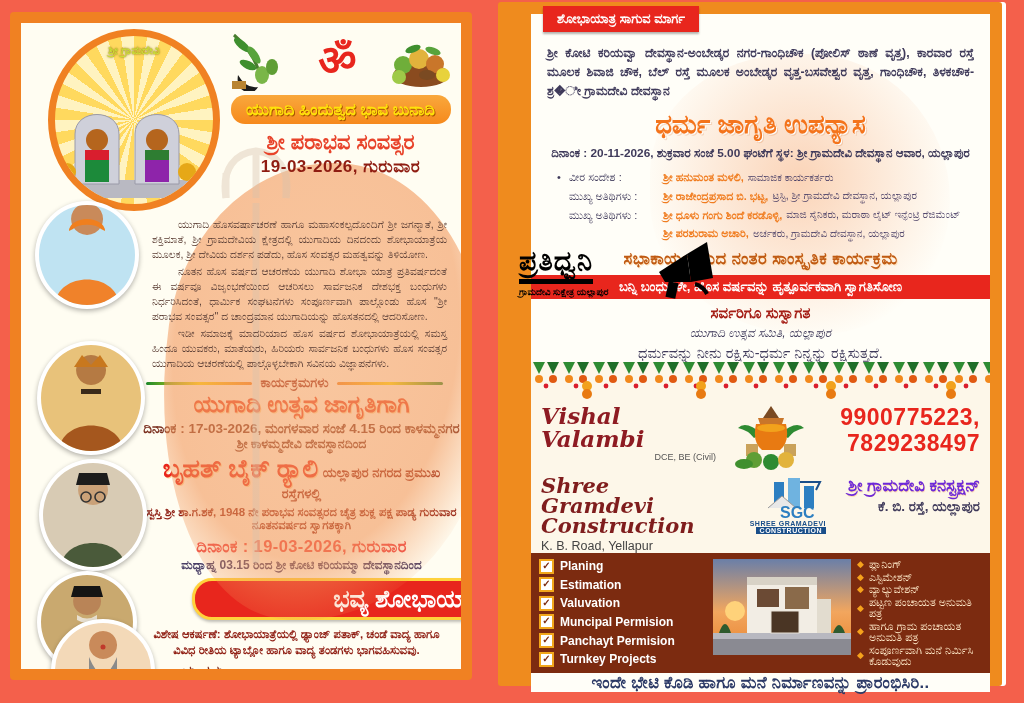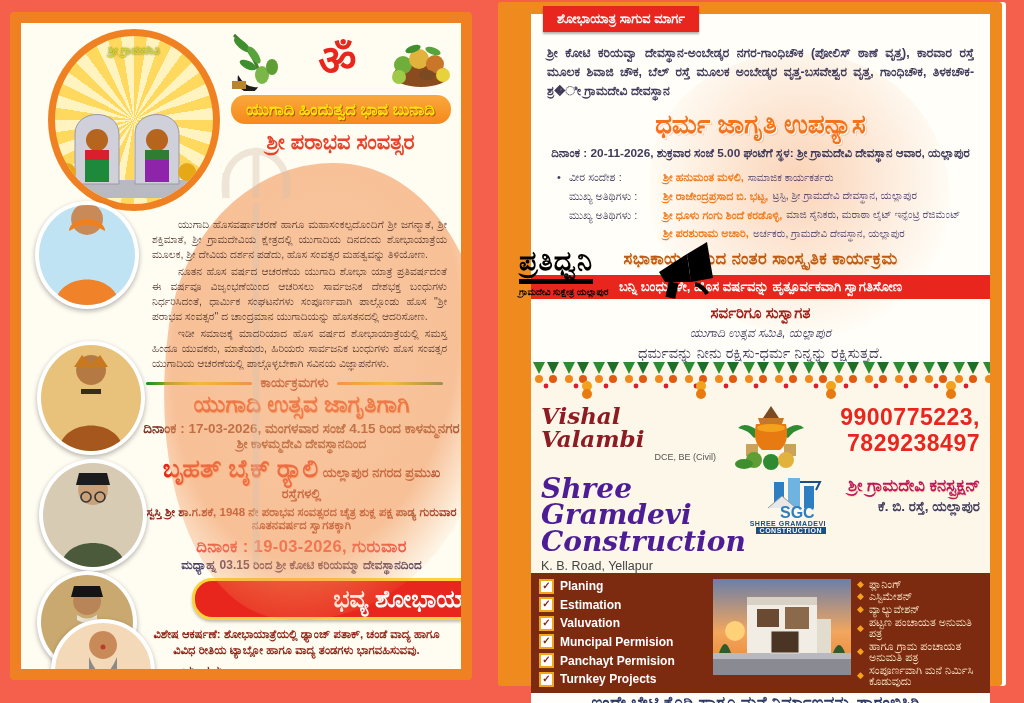--- a/index.html
+++ b/index.html
@@ -93,23 +93,23 @@
   .adbox{background:#fdf7e9;flex:0 0 140px;position:relative;padding:4px 10px 0 10px;}
   .ad-row{display:flex;align-items:flex-start;}
   .ad-left{width:175px;flex:0 0 auto;}
   .ad-center{width:110px;flex:0 0 auto;display:flex;justify-content:center;}
   .ad-right{flex:1;text-align:right;}
   .person-name{font-family:"DejaVu Serif", serif;font-style:italic;font-weight:bold;
     color:#8e1b22;font-size:23px;line-height:1;}
   .person-qual{color:#555;font-size:9px;text-align:right;margin-top:2px;}
   .phones{color:#e8261d;font-weight:bold;font-size:23px;line-height:1.15;text-align:right;letter-spacing:.5px;}
   .company-en{font-family:"DejaVu Serif", serif;font-style:italic;font-weight:bold;
-    color:#4c1d95;font-size:28px;line-height:.95;}
+    color:#7f1d1d;font-size:21px;line-height:.95;}
   .addr-en{color:#444;font-size:12.5px;margin-top:3px;}
-  .company-kn{color:#be185d;font-weight:bold;font-size:16.5px;text-shadow:.5px .5px 0 #ffdcb0;}
+  .company-kn{color:#6d28d9;font-weight:bold;font-size:16.5px;text-shadow:.5px .5px 0 #ffdcb0;}
   .addr-kn{color:#3f3a5a;font-size:13.5px;margin-top:4px;font-weight:bold;}
   .logo-cap{color:#1a4f8a;font-size:7px;font-weight:bold;text-align:center;letter-spacing:.5px;}
   
   .checklist{background:#7c2b10;flex:0 0 108px;display:flex;padding:6px 8px;gap:6px;}
   .cl-en{width:168px;flex:0 0 auto;display:flex;flex-direction:column;justify-content:space-between;}
   .cl-item{display:flex;align-items:center;color:#fff;font-size:12px;font-weight:bold;line-height:1;}
   .cbx{width:11px;height:11px;border:2px solid #f2a71b;background:#fff;color:#7c2b10;
     font-size:10px;line-height:10px;text-align:center;margin-right:6px;flex:0 0 auto;font-weight:bold;}
   .cl-house{width:138px;flex:0 0 auto;}
   .cl-kn{flex:1;display:flex;flex-direction:column;justify-content:space-between;}
@@ -169,20 +169,21 @@
           <circle cx="46" cy="33" r="9" fill="#c9762a"></circle>
           <circle cx="54" cy="44" r="7" fill="#e8d23c"></circle>
           <circle cx="10" cy="46" r="7" fill="#9fca48"></circle>
           <ellipse cx="38" cy="44" rx="8" ry="5" fill="#7a4a22"></ellipse>
           <ellipse cx="24" cy="18" rx="8" ry="3.5" fill="#3f8f2e" transform="rotate(-20 24 18)"></ellipse>
           <ellipse cx="44" cy="20" rx="8" ry="3.5" fill="#58a33c" transform="rotate(20 44 20)"></ellipse>
         </svg>
       </div>
       <div class="banner-orange">ಯುಗಾದಿ ಹಿಂದುತ್ವದ ಭಾವ ಬುನಾದಿ</div>
       <div class="samvatsara">ಶ್ರೀ ಪರಾಭವ ಸಂವತ್ಸರ</div>
+      <div class="date-main">19-03-2026, ಗುರುವಾರ</div>
     </div>
   </div>
 
   <div class="paras">
     <p>ಯುಗಾದಿ ಹೊಸವರ್ಷಾಚರಣೆ ಹಾಗೂ ಮಹಾಸಂಕಲ್ಪದೊಂದಿಗೆ ಶ್ರೀ ಜಗನ್ಮಾತೆ, ಶ್ರೀ ಶಕ್ತಿಮಾತೆ, ಶ್ರೀ ಗ್ರಾಮದೇವಿಯ ಕ್ಷೇತ್ರದಲ್ಲಿ ಯುಗಾದಿಯ ದಿನದಂದು ಶೋಭಾಯಾತ್ರೆಯ ಮೂಲಕ, ಶ್ರೀ ದೇವಿಯ ದರ್ಶನ ಪಡೆದು, ಹೊಸ ಸಂವತ್ಸರ ಮಹತ್ವವನ್ನು ತಿಳಿಯೋಣ.</p>
     <p>ನೂತನ ಹೊಸ ವರ್ಷದ ಆಚರಣೆಯ ಯುಗಾದಿ ಶೋಭಾ ಯಾತ್ರೆ ಪ್ರತಿವರ್ಷದಂತೆ ಈ ವರ್ಷವೂ ವಿಜೃಂಭಣೆಯಿಂದ ಆಚರಿಸಲು ಸಾರ್ವಜನಿಕ ದೇಶಭಕ್ತ ಬಂಧುಗಳು ನಿರ್ಧರಿಸಿದಂತೆ, ಧಾರ್ಮಿಕ ಸಂಘಟನೆಗಳು ಸಂಪೂರ್ಣವಾಗಿ ಪಾಲ್ಗೊಂಡು ಹೊಸ "ಶ್ರೀ ಪರಾಭವ ಸಂವತ್ಸರ" ದ ಚಾಂದ್ರಮಾನ ಯುಗಾದಿಯನ್ನು ಹೊಸತನದಲ್ಲಿ ಆದರಿಸೋಣ.</p>
     <p>ಇಡೀ ಸಮಾಜಕ್ಕೆ ಮಾದರಿಯಾದ ಹೊಸ ವರ್ಷದ ಶೋಭಾಯಾತ್ರೆಯಲ್ಲಿ ಸಮಸ್ತ ಹಿಂದೂ ಯುವಕರು, ಮಾತೆಯರು, ಹಿರಿಯರು ಸಾರ್ವಜನಿಕ ಬಂಧುಗಳು ಹೊಸ ಸಂವತ್ಸರ ಯುಗಾದಿಯ ಆಚರಣೆಯಲ್ಲಿ ಪಾಲ್ಗೊಳ್ಳಬೇಕಾಗಿ ಸವಿನಯ ವಿಜ್ಞಾಪನೆಗಳು.</p>
   </div>
 
   <div class="divider">

